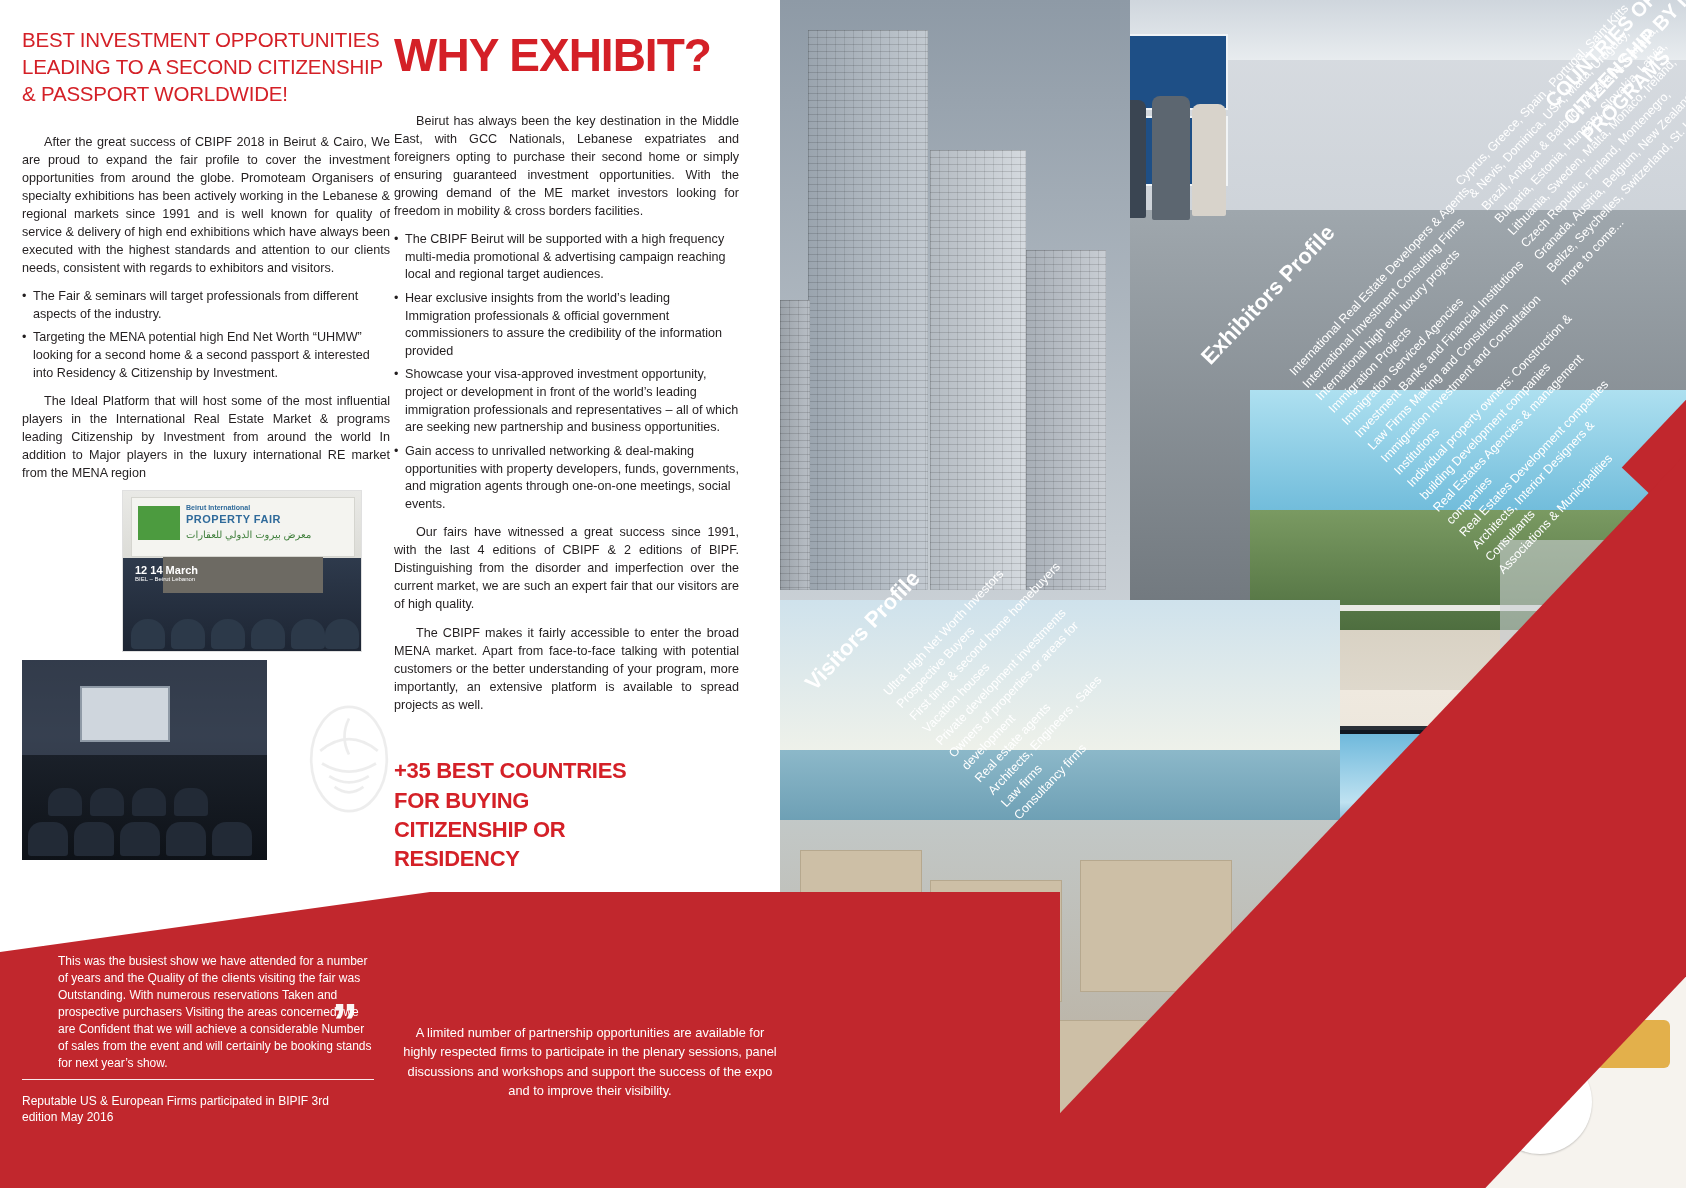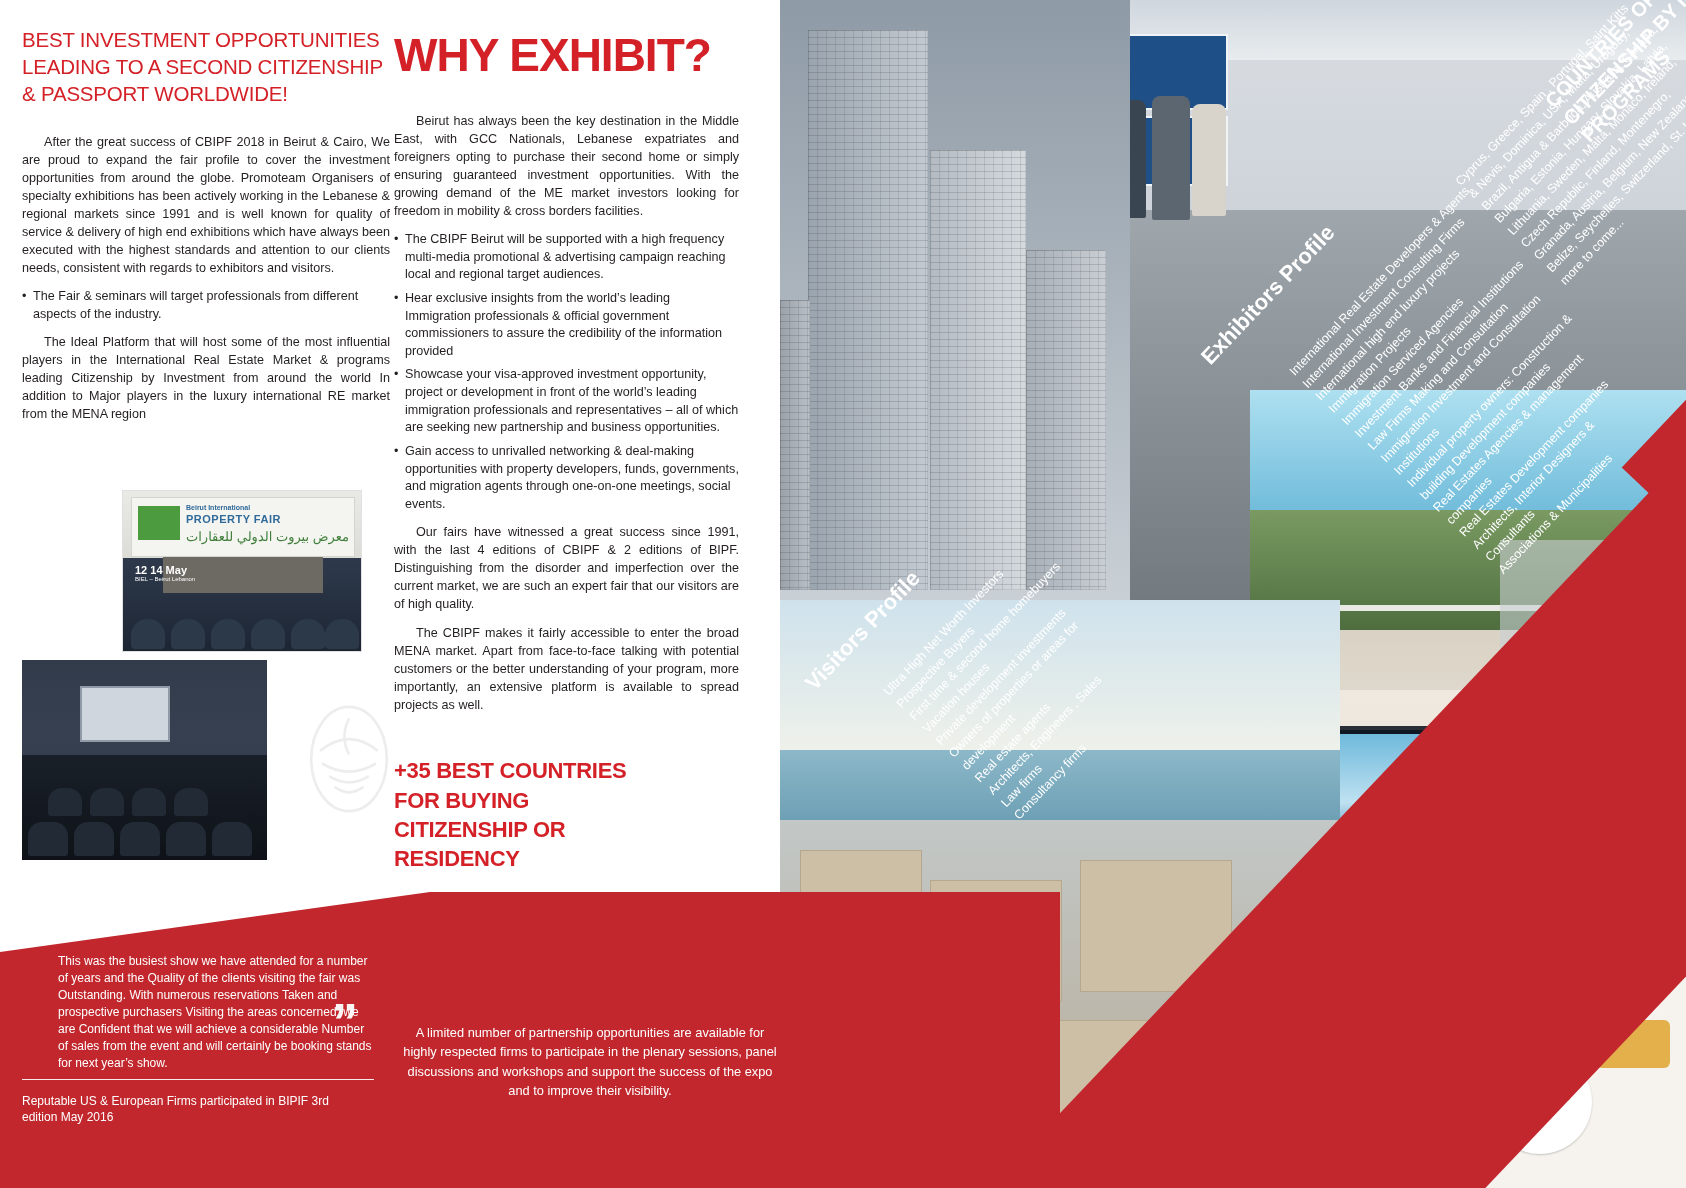--- a/index.html
+++ b/index.html
@@ -50,21 +50,21 @@
   .photo{position:absolute;overflow:hidden;background:#ccc;}
   .photo-fair{left:122px;top:490px;width:238px;height:160px;border:1px solid #e0e0e0;}
   .photo-hall{left:22px;top:660px;width:245px;height:200px;}
 
   
   .fair-bg{position:absolute;inset:0;background:linear-gradient(#e9e9e6 0%,#dcdcd7 42%,#2e3a4c 42%,#1d2533 100%);}
   .fair-banner{position:absolute;left:8px;top:6px;width:222px;height:58px;background:#f4f4f0;border:1px solid #d5d5cf;}
   .fair-banner .b-green{position:absolute;left:6px;top:8px;width:42px;height:34px;background:#4c9b3f;}
   .fair-banner .b-t1{position:absolute;left:54px;top:6px;font-size:7px;color:#2f6a9a;font-weight:bold;}
   .fair-banner .b-t2{position:absolute;left:54px;top:15px;font-size:11px;color:#2f6a9a;font-weight:bold;letter-spacing:.5px;}
-  .fair-banner .b-t3{position:absolute;left:54px;top:31px;font-size:13px;color:#3f7f3b;direction:rtl;}
+  .fair-banner .b-t3{position:absolute;left:54px;top:31px;font-size:10px;color:#3f7f3b;direction:rtl;}
   .fair-stage{position:absolute;left:40px;top:66px;width:160px;height:36px;background:#6d6a63;}
   .fair-date{position:absolute;left:12px;top:74px;color:#fff;font-size:11px;font-weight:bold;line-height:1;}
   .fair-date small{display:block;font-size:6px;font-weight:normal;}
   .fair-seats{position:absolute;left:0;right:0;bottom:0;height:56px;background:
      radial-gradient(circle at 18% 60%,#3b4556 0 16px,transparent 17px),
      radial-gradient(circle at 40% 70%,#39soMe 0 0,transparent 0),
      linear-gradient(#24303f,#141b25);}
   .seat{position:absolute;bottom:2px;width:34px;height:30px;background:#2c3949;border-radius:16px 16px 4px 4px;}
 
   .hall-bg{position:absolute;inset:0;background:linear-gradient(#2b3342 0%,#343d4d 38%,#1c222c 100%);}
@@ -321,37 +321,38 @@
     </div>
   </div>
 
   <div class="col-left">
     <div class="headline-red">BEST INVESTMENT OPPORTUNITIES LEADING TO A SECOND CITIZENSHIP &amp; PASSPORT WORLDWIDE!</div>
 
     <div class="body-text" style="margin-top:26px;">
       <p class="indent">After the great success of CBIPF 2018 in Beirut &amp; Cairo, We are proud to expand the fair profile to cover the investment opportunities from around the globe. Promoteam Organisers of specialty exhibitions has been actively working in the Lebanese &amp; regional markets since 1991 and is well known for quality of service &amp; delivery of high end exhibitions which have always been executed with the highest standards and attention to our clients needs, consistent with regards to exhibitors and visitors.</p>
       <ul class="bullets">
         <li>The Fair &amp; seminars will target professionals from different aspects of the industry.</li>
+        <li>Targeting the MENA potential high End Net Worth “UHMW” looking for a second home &amp; a second passport &amp; interested into Residency &amp; Citizenship by Investment.</li>
       </ul>
       <p class="indent">The Ideal Platform that will host some of the most influential players in the International Real Estate Market &amp; programs leading Citizenship by Investment from around the world In addition to Major players in the luxury international RE market from the MENA region</p>
     </div>
   </div>
 
   <div class="photo photo-fair">
     <div class="fair-bg"></div>
     <div class="fair-banner">
       <div class="b-green"></div>
       <div class="b-t1">Beirut International</div>
       <div class="b-t2">PROPERTY FAIR</div>
       <div class="b-t3">معرض بيروت الدولي للعقارات</div>
     </div>
     <div class="fair-stage"></div>
     <div class="fair-date">
       <span>12</span>
-      <span>14 May</span>
+      <span>14 March</span>
       <small>BIEL – Beirut Lebanon</small>
     </div>
     <div class="fair-seats">
       <div class="seat" style="left:8px;"></div>
         <div class="seat" style="left:48px;"></div>
       <div class="seat" style="left:88px;"></div>
         <div class="seat" style="left:128px;"></div>
       <div class="seat" style="left:168px;"></div>
         <div class="seat" style="left:202px;"></div>
     </div>

